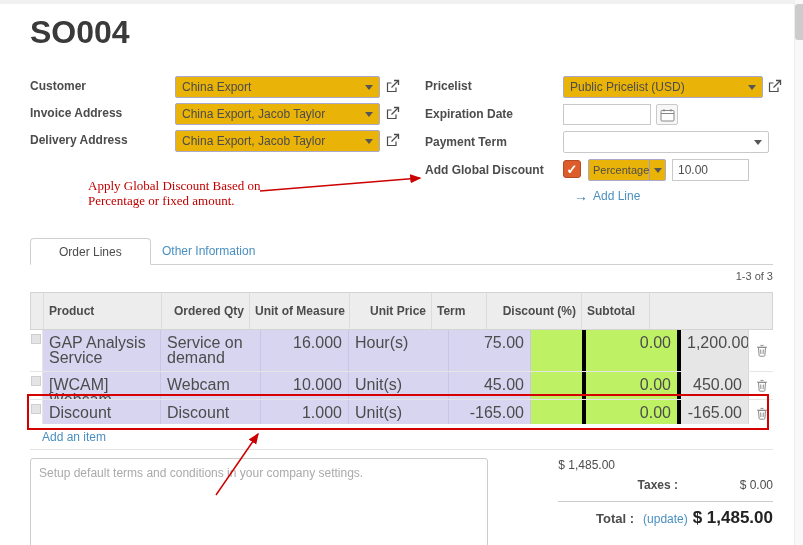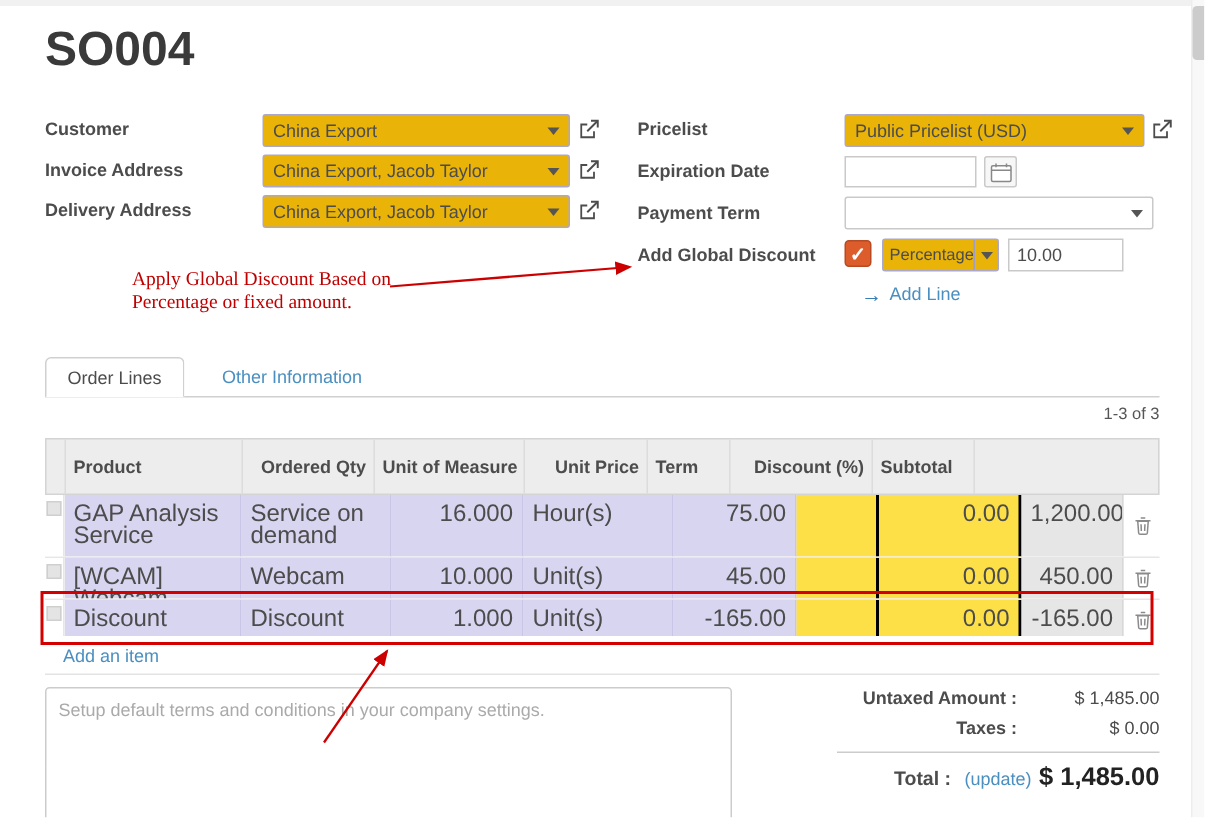--- a/index.html
+++ b/index.html
@@ -24,21 +24,21 @@
          font-family:"Liberation Sans",sans-serif;font-size:12px;color:#4c4c4c;padding:0 5px;}
   .calbtn{position:absolute;width:22px;height:21px;border:1px solid #c9c9c9;background:#f7f7f7;border-radius:2px;
           display:flex;align-items:center;justify-content:center;cursor:pointer;box-sizing:border-box;}
   .checkbox{position:absolute;width:18px;height:18px;background:#dd5c2c;border:1px solid #b64a22;border-radius:3px;
             color:#fff;text-align:center;line-height:17px;font-size:13px;font-weight:bold;cursor:pointer;box-sizing:border-box;}
   .link{color:#4a8fc0;cursor:pointer;text-decoration:none;}
   .addline{position:absolute;left:574px;top:189px;display:flex;align-items:center;gap:5px;cursor:pointer;}
   .addline .arrowglyph{color:#3a7db3;font-weight:bold;font-size:14px;line-height:14px;}
   .annotation{position:absolute;font-family:"Liberation Serif",serif;color:#c00000;font-size:13px;line-height:15px;}
   .tabbar{position:absolute;left:30px;top:237px;width:743px;height:27px;border-bottom:1px solid #d0d0d0;}
-  .tab{position:absolute;bottom:-1px;height:27px;line-height:27px;padding:0 14px;box-sizing:border-box;white-space:nowrap;}
+  .tab{position:absolute;bottom:-1px;height:27px;line-height:27px;padding:0 28px;box-sizing:border-box;white-space:nowrap;}
   .tab.active{left:0;background:#fff;border:1px solid #d0d0d0;border-bottom:1px solid #fff;
               border-radius:4px 4px 0 0;color:#4c4c4c;cursor:default;}
   .tab.inactive{left:104px;color:#4a8fc0;cursor:pointer;border:none;}
   .pager{position:absolute;right:30px;top:270px;font-size:11px;color:#555;}
   .table{position:absolute;left:30px;top:292px;width:743px;}
   .thead{display:flex;background:#ededed;border:1px solid #d4d4d4;box-sizing:border-box;height:38px;}
   .th{font-weight:bold;font-size:12px;padding:11px 5px 0 5px;box-sizing:border-box;white-space:nowrap;
       border-left:1px solid #dcdcdc;overflow:visible;}
   .th:first-child{border-left:none;}
   .w-handle{width:12px;flex:0 0 12px;padding:0;}
@@ -49,21 +49,21 @@
   .w-price{width:82px;flex:0 0 82px;text-align:right;}
   .w-tax{width:55px;flex:0 0 55px;}
   .w-disc{width:95px;flex:0 0 95px;text-align:right;}
   .w-sub{width:68px;flex:0 0 68px;}
   .w-trash{width:25px;flex:0 0 25px;}
   .trow{display:flex;background:#fff;border-bottom:1px solid #e6e6e6;overflow:hidden;}
   .trow.r1{height:41px;}
   .trow.r2{height:27px;}
   .td{box-sizing:border-box;padding:5px 6px;font-size:16px;line-height:15px;overflow:hidden;}
   .td.hl{background:#d8d5f0;border-right:1px solid #c8c5e6;}
-  .td.plain{background:#fde047;border-right:2px solid #000000;}
+  .td.plain{background:#bef264;border-right:4px solid #000000;}
   .td.sub{background:#e6e6e6;border-right:1px solid #d8d8d8;text-align:right;}
   .td.num{text-align:right;}
   .td.trash{display:flex;align-items:center;justify-content:center;padding:0;cursor:pointer;}
   .handle-cell{width:12px;flex:0 0 12px;background:#fff;position:relative;border-right:1px solid #e6e6e6;cursor:grab;}
   .handle-cell::after{content:"";position:absolute;left:1px;top:4px;width:8px;height:8px;background:#e4e4e4;border:1px solid #cfcfcf;}
   .additem{position:absolute;left:30px;top:424px;width:743px;height:26px;line-height:26px;
            border-bottom:1px solid #e3e3e3;padding-left:12px;box-sizing:border-box;background:#fff;}
   .redbox{position:absolute;left:27px;top:394px;width:738px;height:32px;border:2px solid #d40000;pointer-events:none;}
   .terms{position:absolute;left:30px;top:458px;width:458px;height:110px;border:1px solid #ccc;border-radius:3px;
          box-sizing:border-box;font-family:"Liberation Sans",sans-serif;font-size:12px;color:#999;
@@ -267,21 +267,20 @@
 
   <div class="additem">
     <span class="link">Add an item</span>
   </div>
 
   <div class="redbox"></div>
 
   <textarea class="terms" placeholder="Setup default terms and conditions in your company settings." style=""></textarea>
 
   <div class="totrow" style="top:458px">
-    <span class="tlabel">Untaxed Amount :</span>
     <span class="tvalue">$ 1,485.00</span>
   </div>
   <div class="totrow" style="top:478px">
     <span class="tlabel">Taxes :</span>
     <span class="tvalue">$ 0.00</span>
   </div>
   <div class="totdivider"></div>
   <div class="totalrow">
     <span class="total-label">Total :</span>
     <span class="link update">(update)</span>

